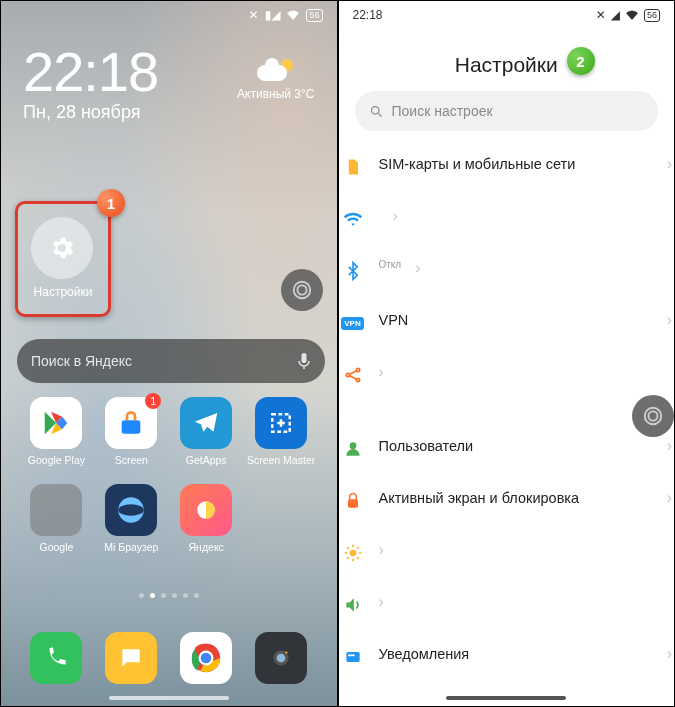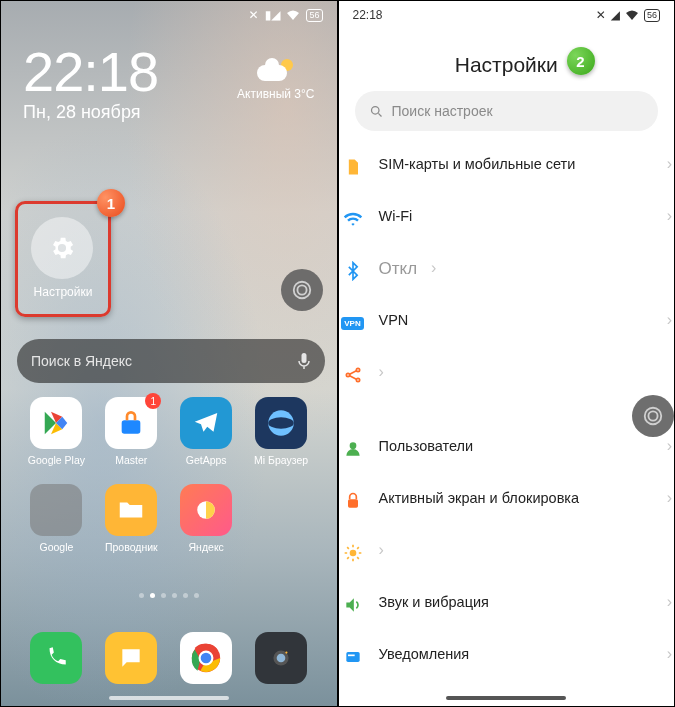--- a/index.html
+++ b/index.html
@@ -69,21 +69,21 @@
   .di-cam { background:#31353a; color:#fff; }
   .homebar { position:absolute; bottom:6px; left:50%; transform:translateX(-50%); width:120px; height:4px; background:#555; border-radius:3px; }
   .left .homebar { background: rgba(255,255,255,0.7); }
   
   .r-title { text-align:center; font-size:21px; font-weight:500; padding:24px 0 14px; color:#222; }
   .r-search { margin:0 16px 10px; height:40px; background:#f1f1f1; border-radius:20px; display:flex; align-items:center; padding:0 14px; color:#8a8a8a; font-size:14px; gap:8px; }
   .list { }
   .row { display:flex; align-items:flex-start; padding:14px 2px; gap:14px; position:relative; }
   .ricon { width:24px; height:24px; display:flex; align-items:center; justify-content:center; flex:0 0 24px; }
   .rlabel { font-size:14.5px; color:#222; flex:1; line-height:1.25; }
-  .rstatus { font-size:17px; color:#999; }
+  .rstatus { font-size:10px; color:#999; }
   .chev { color:#c8c8c8; font-size:16px; }
   .gap { height:22px; }
   
   svg { display:block; }
 </style>
 </head>
 <body>
 
 <div class="canvas">
 
@@ -152,60 +152,61 @@
         <span>Google Play</span>
       </div>
       <div class="app">
         <div class="appicon ai-getapps">
           <svg width="32" height="32" viewBox="0 0 24 24">
               <rect x="5" y="10" width="14" height="10" rx="2" fill="#1e88ff"></rect>
               <path d="M9 10V7a3 3 0 0 1 6 0v3" stroke="#ff8a2b" stroke-width="2" fill="none"></path>
             </svg>
           <span class="dot">1</span>
         </div>
-        <span>Master</span>
+        <span>Screen</span>
       </div>
       <div class="app">
         <div class="appicon ai-tg">
           <svg width="30" height="30" viewBox="0 0 24 24" fill="#fff">
               <path d="M21 4 3 11l5 2 2 6 3-4 5 4z"></path>
             </svg>
         </div>
         <span>GetApps</span>
       </div>
       <div class="app">
-        <div class="appicon ai-browser">
-          <svg width="34" height="34" viewBox="0 0 24 24">
-              <circle cx="12" cy="12" r="9" fill="#6fc0ff"></circle>
-              <ellipse cx="12" cy="12" rx="9" ry="4" fill="#1d375f"></ellipse>
-            </svg>
-        </div>
-        <span>Mi Браузер</span>
+        <div class="appicon ai-sm">
+          <svg width="30" height="30" viewBox="0 0 24 24" fill="none" stroke="#fff" stroke-width="2">
+              <rect x="5" y="5" width="14" height="14" stroke-dasharray="3 2"></rect>
+              <path d="M9 12h6M12 9v6"></path>
+            </svg>
+        </div>
+        <span>Screen Master</span>
       </div>
       <div class="app">
         <div class="appicon ai-folder">
           <div style="background:#fff"></div>
             <div style="background:#ea4335"></div>
             <div style="background:#4285f4"></div>
           <div style="background:#fbbc04"></div>
             <div style="background:#34a853"></div>
             <div style="background:#fff"></div>
           <div style="background:#4285f4"></div>
             <div></div>
             <div></div>
         </div>
         <span>Google</span>
       </div>
       <div class="app">
-        <div class="appicon ai-files">
-          <svg width="30" height="30" viewBox="0 0 24 24" fill="#fff">
-              <path d="M3 6h6l2 2h10v10H3z"></path>
-            </svg>
-        </div>
-        <span>Проводник</span>
+        <div class="appicon ai-browser">
+          <svg width="34" height="34" viewBox="0 0 24 24">
+              <circle cx="12" cy="12" r="9" fill="#6fc0ff"></circle>
+              <ellipse cx="12" cy="12" rx="9" ry="4" fill="#1d375f"></ellipse>
+            </svg>
+        </div>
+        <span>Mi Браузер</span>
       </div>
       <div class="app">
         <div class="appicon ai-gallery">
           <svg width="30" height="30" viewBox="0 0 24 24">
               <circle cx="12" cy="12" r="7" fill="#fff"></circle>
               <path d="M12 5a7 7 0 0 1 0 14" fill="#ffd24a"></path>
             </svg>
         </div>
         <span>Яндекс</span>
       </div>
@@ -300,21 +301,20 @@
           </span>
         <span class="rlabel">SIM-карты и мобильные сети</span>
         <span class="chev">›</span>
       </div>
       <div class="row">
         <span class="ricon">
             <svg width="20" height="20" viewBox="0 0 24 24" fill="#2196f3">
               <path d="M12 20l-2-2a3 3 0 0 1 4 0zM5 13a10 10 0 0 1 14 0l-2 2a7 7 0 0 0-10 0zM1 9a16 16 0 0 1 22 0l-2 2a13 13 0 0 0-18 0z"></path>
             </svg>
           </span>
-        <span class="rlabel">Wi-Fi</span>
         <span class="rstatus"></span>
         <span class="chev">›</span>
       </div>
       <div class="row">
         <span class="ricon">
             <svg width="20" height="20" viewBox="0 0 24 24" fill="none" stroke="#2196f3" stroke-width="2">
               <path d="M7 7l10 10-5 5V2l5 5L7 17"></path>
             </svg>
           </span>
         <span class="rstatus">Откл</span>
@@ -372,21 +372,20 @@
           </span>
         <span class="chev">›</span>
       </div>
       <div class="row">
         <span class="ricon">
             <svg width="20" height="20" viewBox="0 0 24 24" fill="#4caf50">
               <path d="M4 9v6h4l5 5V4L8 9z"></path>
               <path d="M16 8a5 5 0 0 1 0 8" fill="none" stroke="#4caf50" stroke-width="2"></path>
             </svg>
           </span>
-        <span class="rlabel">Звук и вибрация</span>
         <span class="chev">›</span>
       </div>
       <div class="row">
         <span class="ricon">
             <svg width="20" height="20" viewBox="0 0 24 24" fill="#2196f3">
               <rect x="4" y="6" width="16" height="12" rx="2"></rect>
               <rect x="6" y="9" width="8" height="2" fill="#fff"></rect>
             </svg>
           </span>
         <span class="rlabel">Уведомления</span>

